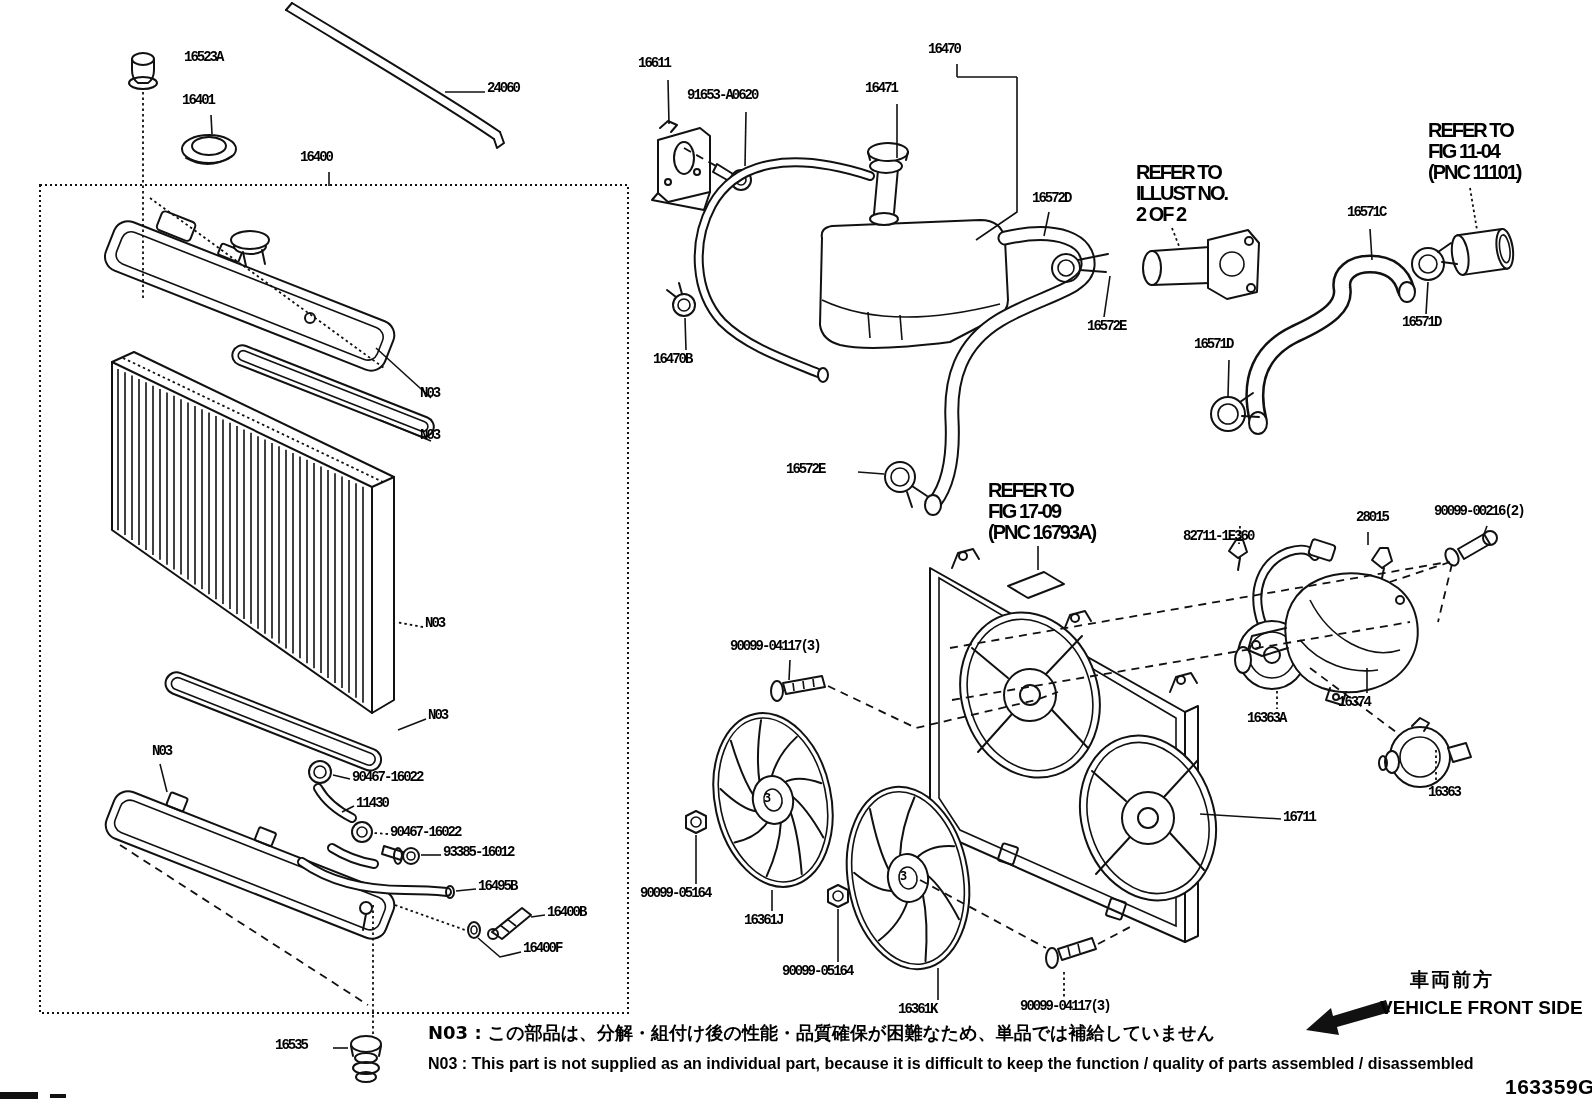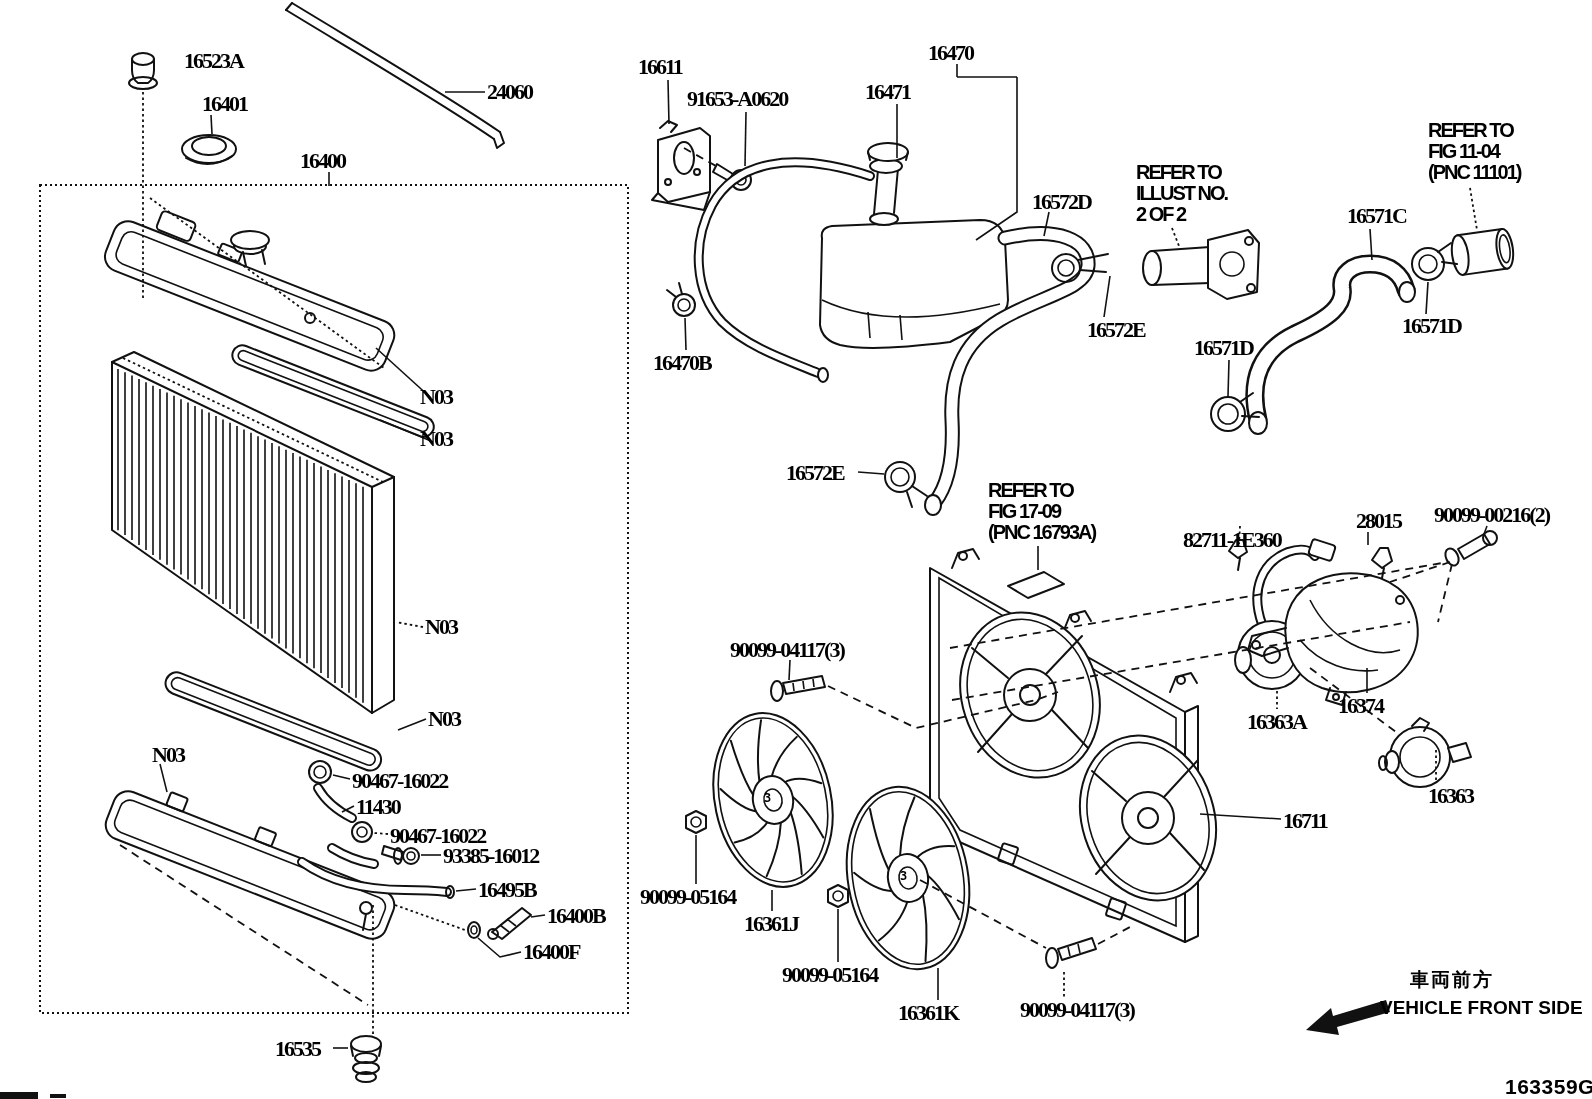--- a/index.html
+++ b/index.html
@@ -14,21 +14,21 @@
   svg .dotbox{stroke:#111;stroke-width:2;fill:none;stroke-dasharray:2 3;}
   svg .tube{stroke:#111;stroke-width:15;fill:none;stroke-linecap:round;}
   svg .tube-in{stroke:#fff;stroke-width:11;fill:none;stroke-linecap:round;}
   svg .tube-lg{stroke:#111;stroke-width:19;fill:none;stroke-linecap:round;}
   svg .tube-lg-in{stroke:#fff;stroke-width:14;fill:none;stroke-linecap:round;}
   svg .tube-sm{stroke:#111;stroke-width:10;fill:none;stroke-linecap:round;}
   svg .tube-sm-in{stroke:#fff;stroke-width:6;fill:none;stroke-linecap:round;}
   svg .blk{fill:#111;stroke:none;}
   .labels{position:absolute;left:0;top:0;width:100%;height:100%;}
   .lb{position:absolute;color:#000;font-weight:bold;white-space:pre-line;line-height:1.04;}
-  .lb-part{font-family:Liberation Serif, serif;font-size:22px;letter-spacing:-2px;}
+  .lb-part{font-family:Liberation Mono, monospace;font-size:14px;letter-spacing:-2px;}
   .lb-ref{font-family:Liberation Sans, sans-serif;font-size:20px;letter-spacing:-2px;line-height:1.06;}
   .lb-hub{font-family:"DejaVu Sans Mono",monospace;font-size:12px;letter-spacing:0;}
   .lb-jp{font-family:"DejaVu Sans",sans-serif;font-size:19px;letter-spacing:2px;}
   .lb-en{font-family:"Liberation Sans",sans-serif;font-size:19px;letter-spacing:0;}
   .lb-doc{font-family:"Liberation Sans",sans-serif;font-size:21px;letter-spacing:.5px;}
   .lb-note_jp{font-family:"DejaVu Sans",sans-serif;font-size:18px;letter-spacing:0;}
   .lb-note_en{font-family:"Liberation Sans",sans-serif;font-size:16px;letter-spacing:0;}
 </style>
 </head>
 <body>
@@ -446,23 +446,25 @@
 
   <g>
     <rect class="blk" x="0" y="1092" width="38" height="7"></rect>
     <rect class="blk" x="50" y="1094" width="16" height="4"></rect>
   </g>
 </svg>
 
 <div class="labels">
   <div class="lb lb-jp" style="left:1380px;top:970px;margin-left:30px;">車両前方</div>
   <div class="lb lb-en" style="left:1380px;top:998px;">VEHICLE FRONT SIDE</div>
+  <div class="lb lb-note_jp" style="left:428px;top:1024px;">N03 : この部品は、分解・組付け後の性能・品質確保が困難なため、単品では補給していません</div>
+  <div class="lb lb-note_en" style="left:428px;top:1056px;">N03 : This part is not supplied as an individual part, because it is difficult to keep the function / quality of parts assembled / disassembled</div>
   <div class="lb lb-doc" style="left:1505px;top:1076px;">163359G</div>
 <div class="lb lb-part" style="left: 184px; top: 50px;">16523A</div>
-      <div class="lb lb-part" style="left: 182px; top: 93px; margin-left: 20px;">16401</div>
+      <div class="lb lb-part" style="left: 182px; top: 93px;">16401</div>
       <div class="lb lb-part" style="left: 300px; top: 150px;">16400</div>
       <div class="lb lb-part" style="left: 487px; top: 81px;">24060</div>
       <div class="lb lb-part" style="left: 638px; top: 56px;">16611</div>
       <div class="lb lb-part" style="left: 687px; top: 88px;">91653-A0620</div>
       <div class="lb lb-part" style="left: 928px; top: 42px;">16470</div>
       <div class="lb lb-part" style="left: 865px; top: 81px;">16471</div>
       <div class="lb lb-part" style="left: 1032px; top: 191px;">16572D</div>
       <div class="lb lb-ref" style="left: 1136px; top: 162px;">REFER TO
 ILLUST NO.
 2 OF 2</div>

